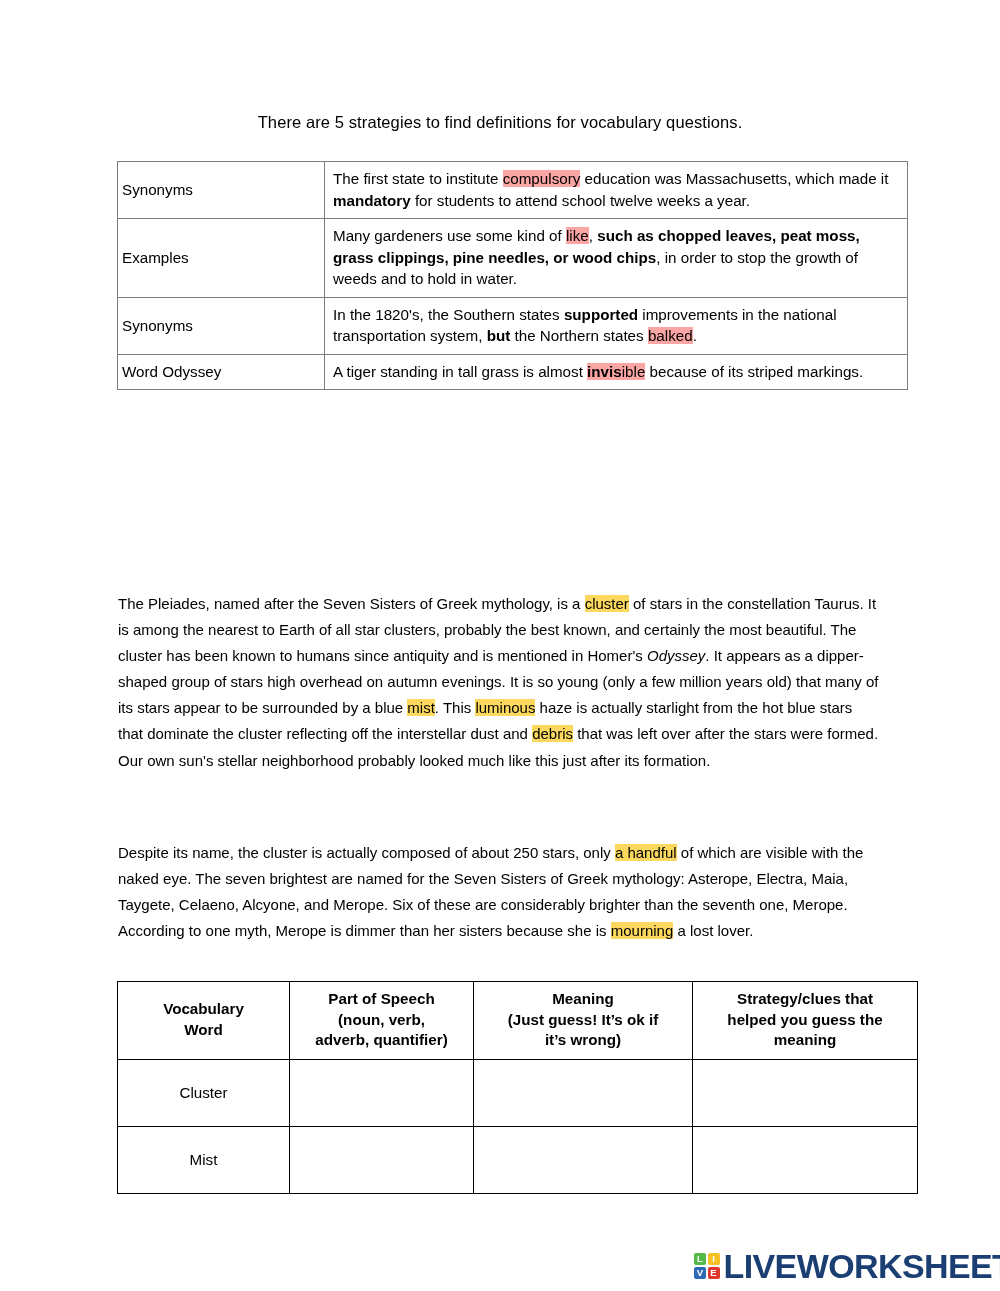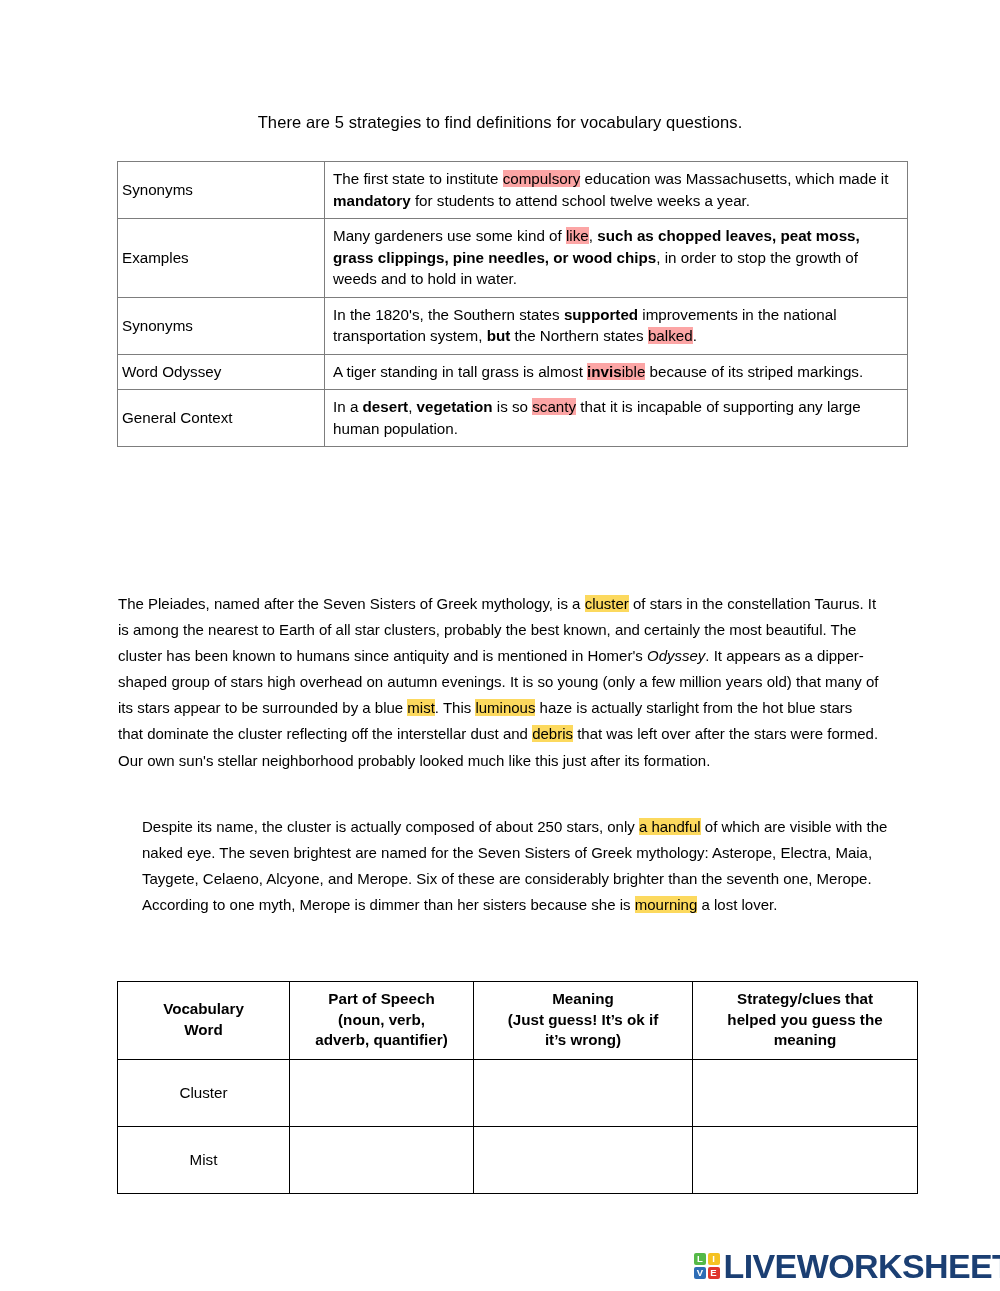--- a/index.html
+++ b/index.html
@@ -63,21 +63,21 @@
   
   .body-par {
     position: absolute;
     left: 118px;
     width: 763px;
     font-size: 15px;
     line-height: 26.1px;
     text-align: left;
   }
   #par-1 { top: 576px; }
-  #par-2 { top: 799px; margin-left: 24px; }
+  #par-2 { top: 825px; }
 
   
   .hl-soft { background: #fca5a5; }
   .hl-strong { background: #fcd95e; }
   b, strong { font-weight: bold; }
   i, em { font-style: italic; }
 
   
   .vocab-table {
     position: absolute;
@@ -167,24 +167,20 @@
         <td class="strat-example">Many gardeners use some kind of <span class="hl-soft">like</span>, <b>such as chopped leaves, peat moss, grass clippings, pine needles, or wood chips</b>, in order to stop the growth of weeds and to hold in water.</td>
       </tr>
       <tr>
         <td class="strat-name">Synonyms</td>
         <td class="strat-example">In the 1820's, the Southern states <b>supported</b> improvements in the national transportation system, <b>but</b> the Northern states <span class="hl-soft">balked</span>.</td>
       </tr>
       <tr>
         <td class="strat-name">Word Odyssey</td>
         <td class="strat-example">A tiger standing in tall grass is almost <span class="hl-soft"><b>invis</b>ible</span> because of its striped markings.</td>
       </tr>
-      <tr>
-        <td class="strat-name">General Context</td>
-        <td class="strat-example">In a <b>desert</b>, <b>vegetation</b> is so <span class="hl-soft">scanty</span> that it is incapable of supporting any large human population.</td>
-      </tr>
     </tbody>
   </table>
 
   <p id="par-1" class="body-par">The Pleiades, named after the Seven Sisters of Greek mythology, is a <span class="hl-strong">cluster</span> of stars in the constellation Taurus. It is among the nearest to Earth of all star clusters, probably the best known, and certainly the most beautiful. The cluster has been known to humans since antiquity and is mentioned in Homer's <i>Odyssey</i>. It appears as a dipper-shaped group of stars high overhead on autumn evenings. It is so young (only a few million years old) that many of its stars appear to be surrounded by a blue <span class="hl-strong">mist</span>. This <span class="hl-strong">luminous</span> haze is actually starlight from the hot blue stars that dominate the cluster reflecting off the interstellar dust and <span class="hl-strong">debris</span> that was left over after the stars were formed. Our own sun's stellar neighborhood probably looked much like this just after its formation.</p>
 
   <p id="par-2" class="body-par">Despite its name, the cluster is actually composed of about 250 stars, only <span class="hl-strong">a handful</span> of which are visible with the naked eye. The seven brightest are named for the Seven Sisters of Greek mythology: Asterope, Electra, Maia, Taygete, Celaeno, Alcyone, and Merope. Six of these are considerably brighter than the seventh one, Merope. According to one myth, Merope is dimmer than her sisters because she is <span class="hl-strong">mourning</span> a lost lover.</p>
 
   <table class="vocab-table">
     <thead>
       <tr>

